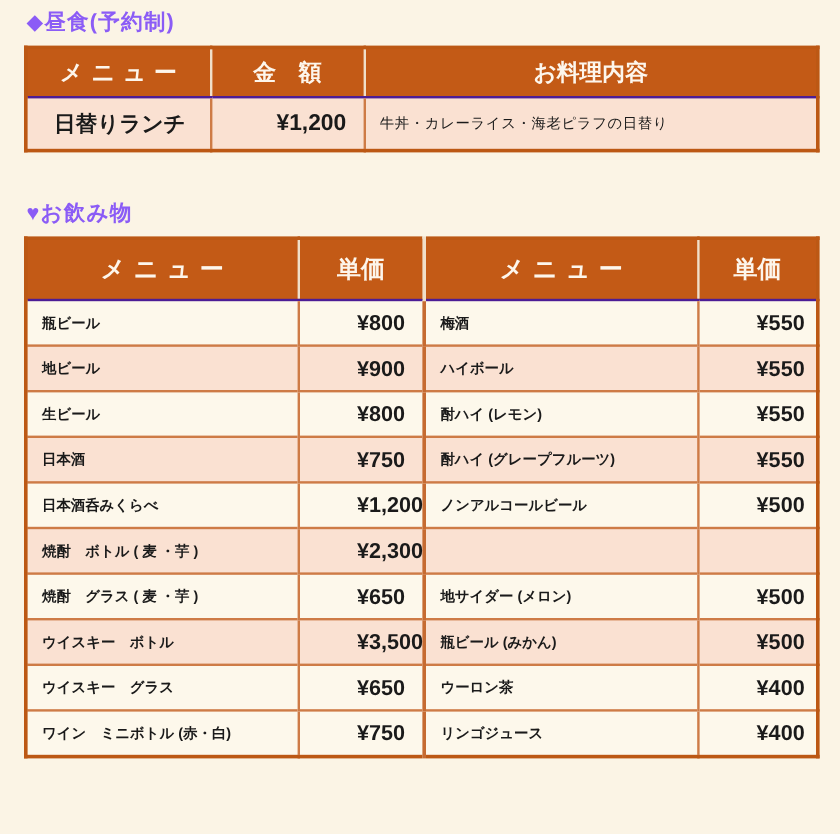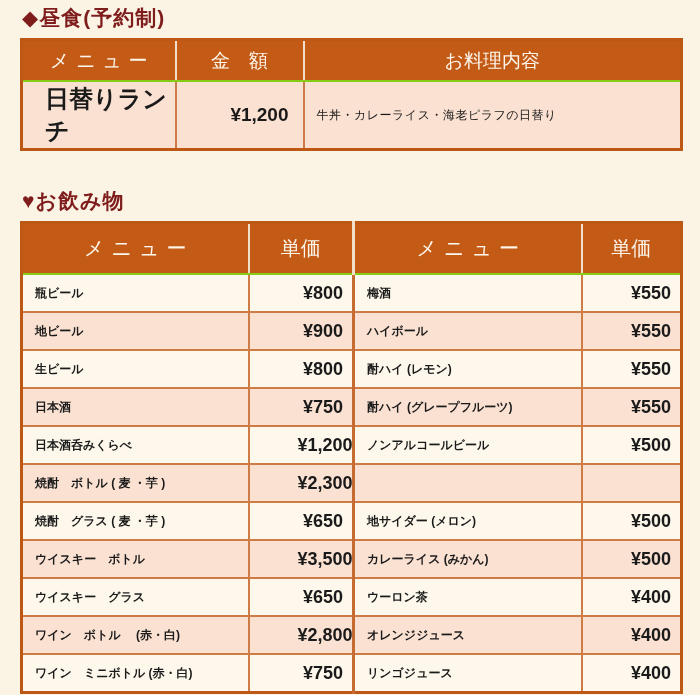--- a/index.html
+++ b/index.html
@@ -6,71 +6,71 @@
   body{
     width:700px;height:695px;
     background:#FBF4E5;
     font-family:"Liberation Sans","DejaVu Sans",sans-serif;
     color:#111;
     overflow:hidden;
   }
   .page{padding:5px 20px 0 20px;}
 
   .section-title{
-    font-size:21px;
+    font-size:18px;
     font-weight:bold;
-    color:#7f1d1d;
+    color:#8b5cf6;
     margin:0 0 7px 2px;
     letter-spacing:1px;
     line-height:26px;
   }
   .drinks-gap{margin-top:37px;}
 
   table{
     border-collapse:collapse;
     table-layout:fixed;
     width:660px;
     border:3px solid #BC5814;
   }
 
   th{
     background:#C35A16;
     color:#FDF6EC;
-    font-weight:normal;
+    font-weight:bold;
     text-align:center;
-    border-bottom:2px solid #84cc16;
+    border-bottom:2px solid #4c1d95;
   }
   th + th{border-left:2px solid #F0DFC9;}
   th.ls{letter-spacing:0.35em;text-indent:0.35em;}
 
   td{
     font-weight:bold;
     color:#1a1a1a;
     border-top:2px solid #CE7B46;
     padding-left:48px;
   }
   td + td{border-left:2px solid #CE7B46;}
   td.mid, th.mid{border-left-width:3px;}
   td.mid{border-left-color:#C66B31;}
 
   tr.pink td{background:#FAE1D2;}
   tr.cream td{background:#FDF8EB;}
 
   
   .lunch-table th{height:37px;font-size:19px;}
   .lunch-table td{height:40px;}
-  .lunch-table td.menu{font-size:24px;text-align:left;padding-left:22px;}
+  .lunch-table td.menu{font-size:18px;text-align:left;padding-left:22px;}
   .lunch-table td.price{font-size:19px;text-align:right;padding-right:14px;}
   .lunch-table td.desc{font-size:12px;font-weight:normal;text-align:left;padding-left:12px;letter-spacing:0.5px;}
 
   
   .drinks-table th{height:47px;font-size:20px;}
   .drinks-table td{height:34px;}
   .drinks-table td.dmenu{font-size:12px;text-align:left;padding-left:12px;}
-  .drinks-table td.dprice{font-size:18px;text-align:right;padding-right:9px;}
+  .drinks-table td.dprice{font-size:18px;text-align:left;padding-right:9px;}
 </style>
 </head>
 <body>
 
 <div class="page">
 
   <h2 class="section-title">◆昼食(予約制)</h2>
 
   <table class="lunch-table">
     <colgroup>
@@ -150,33 +150,27 @@
       </tr>
       <tr class="cream">
         <td class="dmenu">焼酎　グラス ( 麦 ・芋 )</td>
         <td class="dprice">¥650</td>
         <td class="dmenu mid">地サイダー (メロン)</td>
         <td class="dprice">¥500</td>
       </tr>
       <tr class="pink">
         <td class="dmenu">ウイスキー　ボトル</td>
         <td class="dprice">¥3,500</td>
-        <td class="dmenu mid">カレーライス (みかん)</td>
+        <td class="dmenu mid">瓶ビール (みかん)</td>
         <td class="dprice">¥500</td>
       </tr>
       <tr class="cream">
         <td class="dmenu">ウイスキー　グラス</td>
         <td class="dprice">¥650</td>
         <td class="dmenu mid">ウーロン茶</td>
-        <td class="dprice">¥400</td>
-      </tr>
-      <tr class="pink">
-        <td class="dmenu">ワイン　ボトル　 (赤・白)</td>
-        <td class="dprice">¥2,800</td>
-        <td class="dmenu mid">オレンジジュース</td>
         <td class="dprice">¥400</td>
       </tr>
       <tr class="cream">
         <td class="dmenu">ワイン　ミニボトル (赤・白)</td>
         <td class="dprice">¥750</td>
         <td class="dmenu mid">リンゴジュース</td>
         <td class="dprice">¥400</td>
       </tr>
     </tbody>
   </table>

